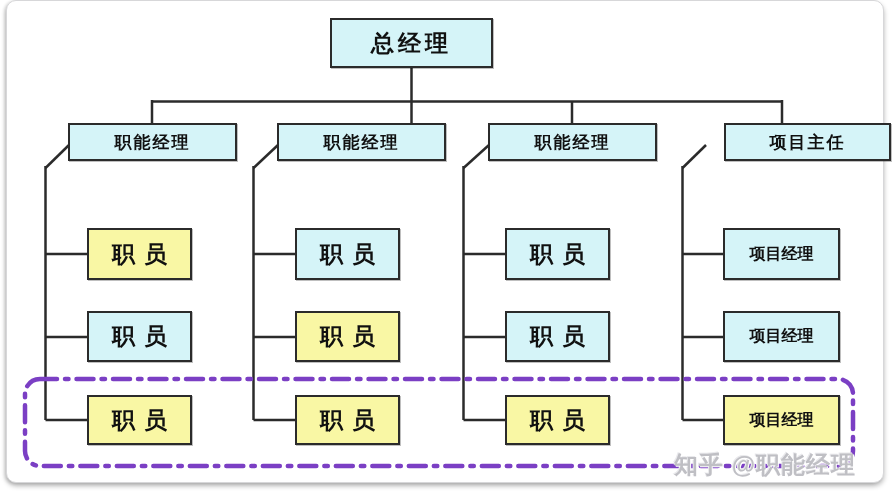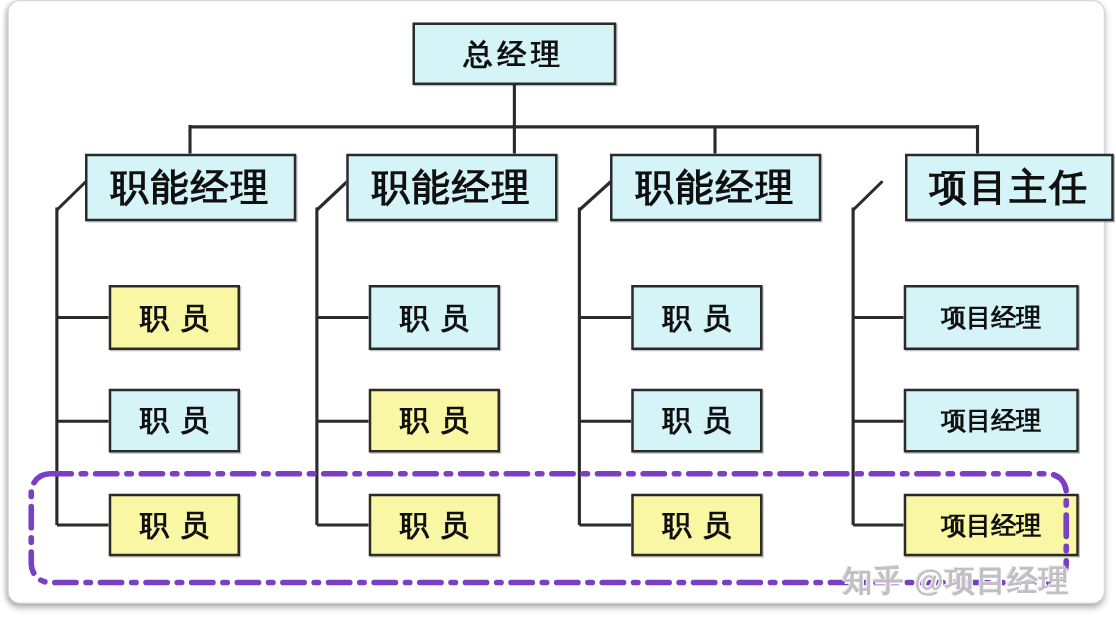--- a/index.html
+++ b/index.html
@@ -15,25 +15,25 @@
   }
   .lines{position:absolute;left:0;top:0;width:893px;height:500px;pointer-events:none;}
   .node{
     position:absolute;display:flex;align-items:center;justify-content:center;
     border:2px solid var(--border);color:#101010;font-weight:700;
     box-sizing:border-box;background:var(--cyan);
     box-shadow:1px 1px 0 rgba(0,0,0,0.25);
   }
   .node.yellow{background:var(--yellow);}
   .lvl1{left:330px;top:18px;width:163px;height:50px;font-size:23px;letter-spacing:4px;}
-  .lvl2{top:123px;width:169px;height:54px;font-size:30px;letter-spacing:2px;}
+  .lvl2{top:123px;width:169px;height:38px;font-size:17px;letter-spacing:2px;}
   .fm1{left:68px;} .fm2{left:277px;} .fm3{left:488px;}
   .pd{left:724px;width:167px;}
   .staff{width:105px;height:51px;font-size:23px;letter-spacing:9px;text-indent:9px;}
-  .pm{width:140px;height:51px;font-size:20px;letter-spacing:0px;text-indent:0;}
+  .pm{width:117px;height:51px;font-size:16px;letter-spacing:0px;text-indent:0;}
   .c1{left:87px;} .c2{left:295px;} .c3{left:505px;} .c4{left:723px;}
   .r1{top:228px;height:52px;} .r2{top:311px;} .r3{top:395px;height:50px;}
   .watermark{
     position:absolute;left:674px;top:449px;width:210px;
     font-size:24px;font-weight:700;color:#bfbfc4;letter-spacing:1px;
     text-shadow:1px 1px 0 #ffffff,-1px -1px 0 #e9e9ec;white-space:nowrap;
   }
 </style>
 </head>
 <body style="--cyan: #d5f4f8; --yellow: #f9f7a4; --border: #2b2b2b; --purple: #7b3fc4;">
@@ -96,13 +96,13 @@
 <div class="node staff c3 r3 yellow">职员</div>
 
 <div class="node staff pm c4 r1">项目经理</div>
 <div class="node staff pm c4 r2">项目经理</div>
 <div class="node staff pm c4 r3 yellow">项目经理</div>
 
 <svg class="lines" viewBox="0 0 893 500">
   <rect x="25" y="379" width="828" height="87" rx="15" ry="15" fill="none" stroke="#7b3fc4" stroke-width="4.5" stroke-dasharray="17 8 3.5 8" stroke-linecap="round"></rect>
 </svg>
 
-<div class="watermark">知乎 @项目经理</div>
+<div class="watermark">知乎 @职能经理</div>
 
 </body></html>

